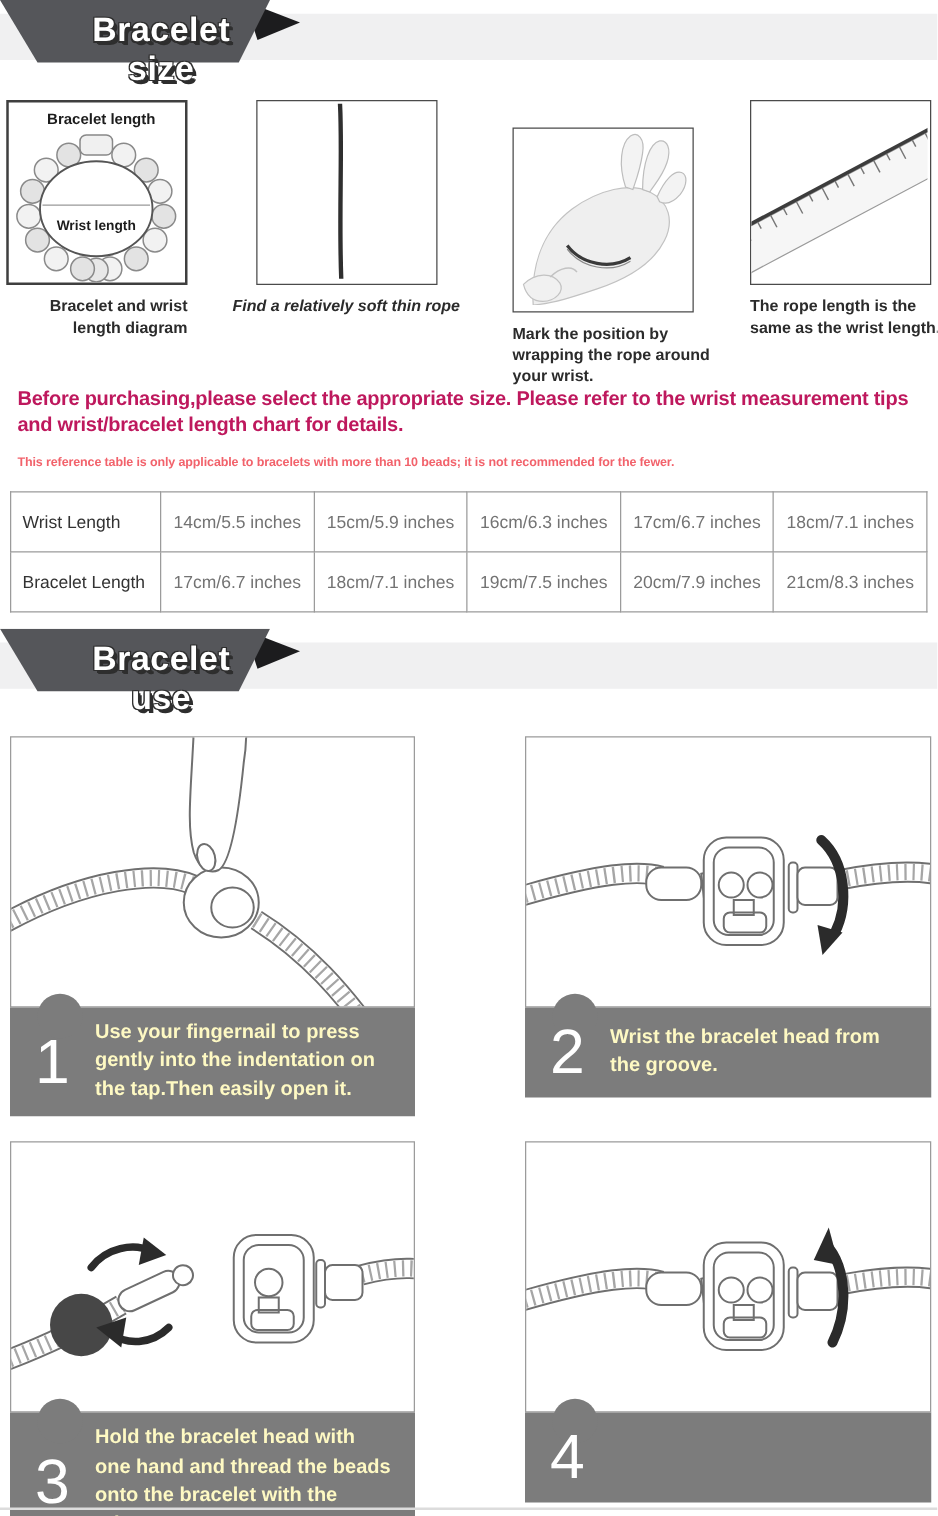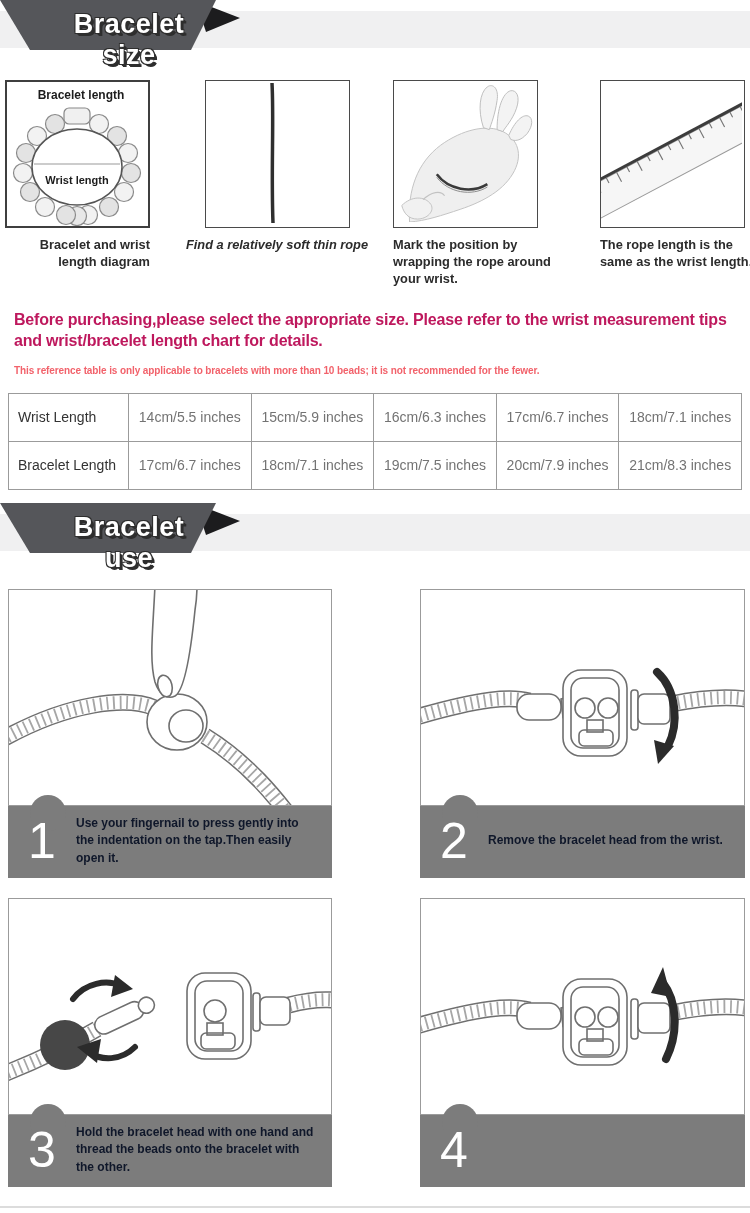--- a/index.html
+++ b/index.html
@@ -17,21 +17,21 @@
     font-size:27px; font-weight:bold; color:#fff; letter-spacing:.5px;
     text-shadow:-1px -1px 0 #2e2e2e, 1px -1px 0 #2e2e2e, -1px 1px 0 #2e2e2e, 2px 2px 0 #2e2e2e, 3px 3px 0 #2e2e2e;
     padding-left:46px;
   }
   
   .figures { position:relative; height:214px; margin-top:28px; }
   .fig { position:absolute; top:0; width:145px; }
   .fig .fig-box { width:145px; height:148px; background:#fff; border:1.5px solid #4a4a4a; overflow:hidden; }
   .fig .fig-box.thick { border:2px solid #3f3f3f; }
   .fig-caption { margin-top:9px; font-size:12.8px; font-weight:bold; color:#2b2b2b; line-height:1.32; }
-  #fig1 { left:5px; }  #fig2 { left:205px;font-style:italic; } #fig3 { left:393px; } #fig4 { left:600px; }
+  #fig1 { left:5px; }  #fig2 { left:205px;font-style:italic; } #fig3 { left:410px;margin-top:22px; } #fig4 { left:600px; }
   #fig1 .fig-caption { text-align:right; }
   #fig2 .fig-caption { width:184px; margin-left:-20px; text-align:center; white-space:nowrap; }
   #fig3 .fig-caption, #fig4 .fig-caption { width:158px; text-align:left; }
   
   .intro { margin:15px 14px 0 14px; font-size:16px; font-weight:bold; line-height:1.34; color:#be185d; letter-spacing:-0.2px; }
   .red-note { margin:13px 14px 0 14px; font-size:10px; font-weight:bold; white-space:nowrap; letter-spacing:-0.1px; }
   
   table.size-table { margin:17px 8px 0 8px; width:734px; border-collapse:collapse; table-layout:fixed; }
   table.size-table td {
     border:1px solid #9b9b9b; height:48px; font-size:14px; color:#737373;
@@ -39,21 +39,21 @@
   }
   table.size-table td.rowlabel { width:120px; text-align:left; padding-left:9px; color:#333; }
   
   .steps { margin:34px 5px 0 8px; display:grid; grid-template-columns:324px 325px; column-gap:88px; row-gap:20px; }
   .step-panel { position:relative; }
   .step-figure { height:217px; border:1px solid #9b9b9b; background:#fff; }
   .step-figure svg { display:block; width:100%; height:100%; }
   .step-footer { position:relative; background:#7c7c7c; min-height:72px; display:flex; align-items:center; padding:8px 16px 10px 8px; }
   .bump { position:absolute; left:22px; top:-11px; width:36px; height:36px; border-radius:50%; background:#7c7c7c; }
   .step-number { position:relative; flex:0 0 52px; text-align:center; font-size:50px; line-height:1; color:#fff; font-weight:400; }
-  .step-text { position:relative; padding-left:8px; font-size:12px; font-weight:bold; color:#0f172a; line-height:1.45; max-width:252px; }
+  .step-text { position:relative; padding-left:8px; font-size:16px; font-weight:bold; color:#fef9c3; line-height:1.45; max-width:252px; }
   
   .bottom-rule { position:absolute; left:0; bottom:5px; width:100%; height:2px; background:#dcdcdc; }
   
   .la { fill:#fff; stroke:#6f6f6f; stroke-width:1.6; }
   .lan { fill:none; stroke:#6f6f6f; stroke-width:1.6; }
   .tube-o { fill:none; stroke:#6f6f6f; stroke-width:17; }
   .tube-f { fill:none; stroke:#ffffff; stroke-width:14; }
   .tube-h { fill:none; stroke:#a6a6a6; stroke-width:13; stroke-dasharray:1.8 4.8; }
   .arrow-s { fill:none; stroke:#2b2b2b; stroke-width:8; stroke-linecap:round; }
   .arrow-s2 { fill:none; stroke:#2b2b2b; stroke-width:6; stroke-linecap:round; }
@@ -220,21 +220,21 @@
         <rect class="lan" x="158" y="140" width="34" height="16" rx="5"></rect>
         <rect class="la" x="210" y="100" width="7" height="40" rx="3"></rect>
         <rect class="la" x="217" y="104" width="32" height="30" rx="6"></rect>
         <path class="arrow-s" d="M236,82 C 256,100 258,134 247,156"></path>
         <polygon class="arrow-h" points="233,150 253,156 237,174"></polygon>
       </svg>
     </div>
     <div class="step-footer">
       <div class="bump"></div>
       <div class="step-number">2</div>
-      <div class="step-text">Remove the bracelet head from the wrist.</div>
+      <div class="step-text">Wrist the bracelet head from the groove.</div>
     </div>
   </div>
 
   <div class="step-panel">
     <div class="step-figure">
       <svg viewBox="0 0 322 215" preserveAspectRatio="none">
         <path class="tube-o" d="M-8,176 C 28,162 54,150 88,130"></path>
         <path class="tube-f" d="M-8,176 C 28,162 54,150 88,130"></path>
         <path class="tube-h" d="M-8,176 C 28,162 54,150 88,130"></path>
         <circle cx="56" cy="146" r="25" fill="#474747"></circle>

